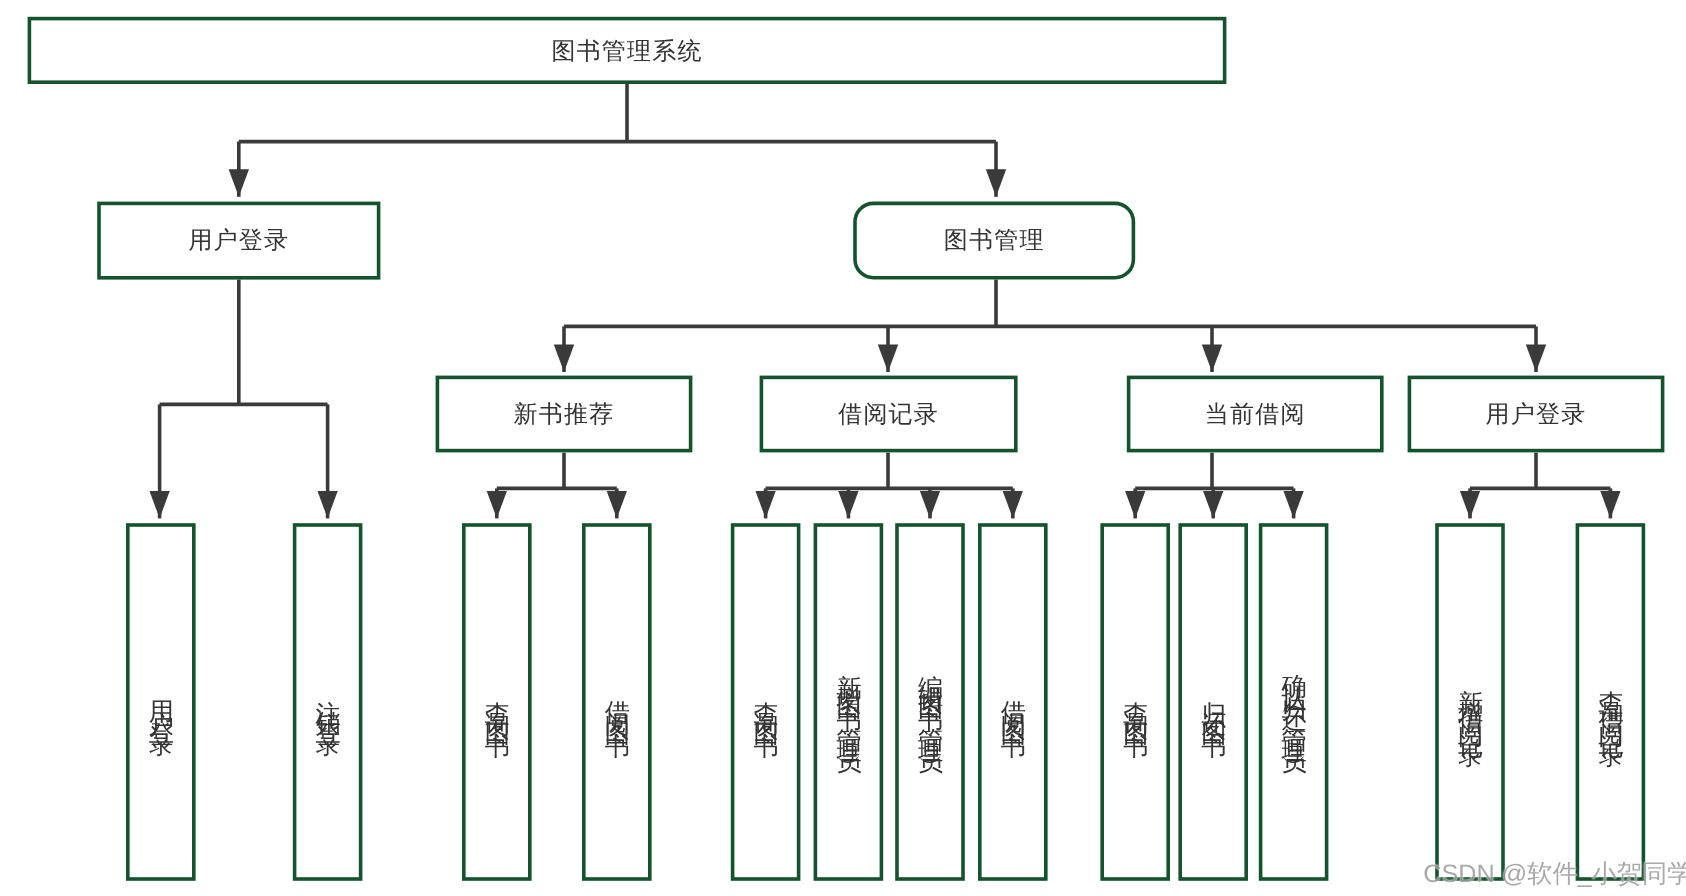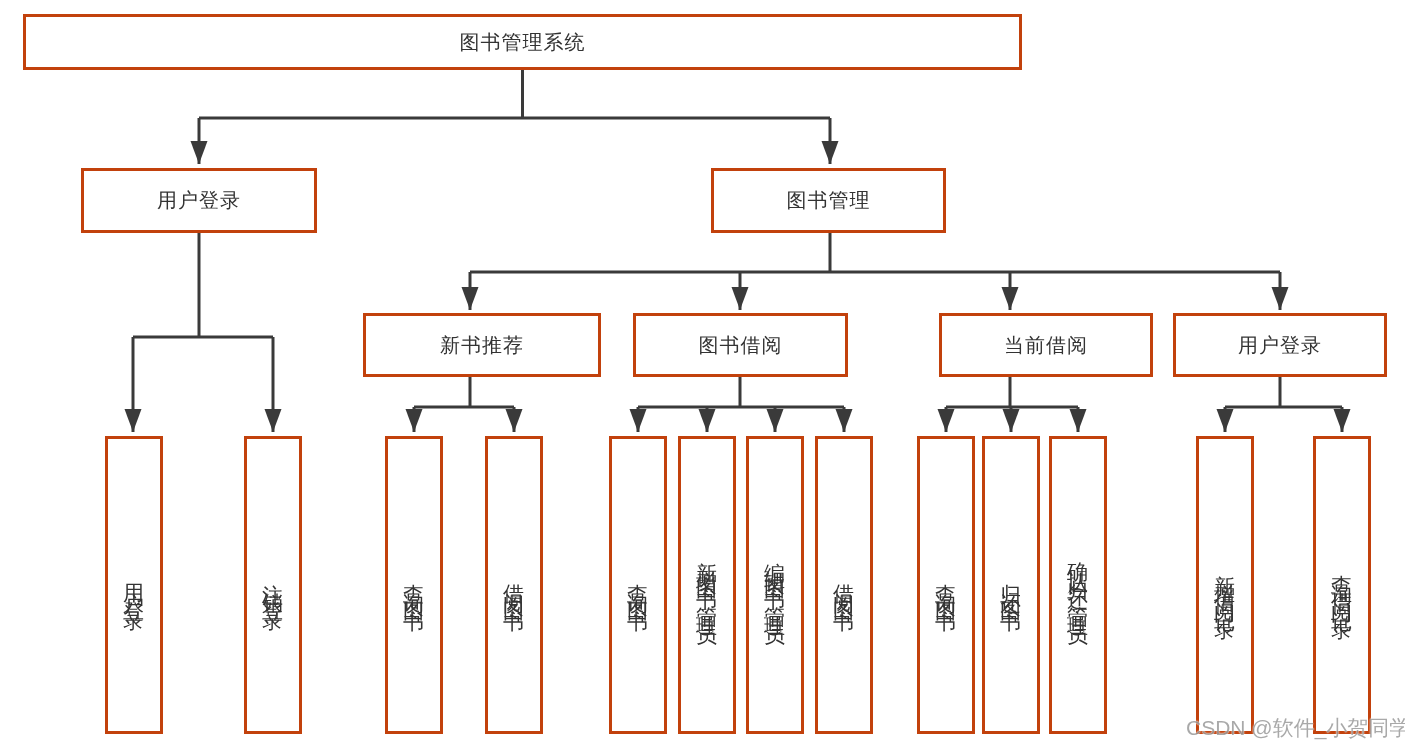--- a/index.html
+++ b/index.html
@@ -8,21 +8,21 @@
     width: 1405px;
     height: 747px;
     background: #ffffff;
     font-family: "Liberation Sans", "DejaVu Sans", sans-serif;
     overflow: hidden;
   }
   .stage svg.wires { position: absolute; left: 0; top: 0; z-index: 1; }
   .node {
     position: absolute;
     box-sizing: border-box;
-    border: 3px solid #c2410c;
+    border: 3px solid #14532d;
     background: #ffffff;
     display: flex;
     align-items: center;
     justify-content: center;
     color: #333333;
     z-index: 2;
   }
   .hlabel {
     font-size: 20px;
     letter-spacing: 1px;
@@ -91,29 +91,29 @@
     </g>
   </svg>
 
   <div class="node" style="left:23px; top:14px; width:999px; height:56px;">
     <span class="hlabel">图书管理系统</span>
   </div>
 
   <div class="node" style="left:81px; top:168px; width:236px; height:65px;">
     <span class="hlabel">用户登录</span>
   </div>
-  <div class="node" style="left:711px; top:168px; width:235px; height:65px;">
+  <div class="node" style="left:711px; top:168px; width:235px; height:65px;border-radius:17px;">
     <span class="hlabel">图书管理</span>
   </div>
 
-  <div class="node" style="left:363px; top:313px; width:238px; height:64px;">
+  <div class="node" style="left:363px; top:313px; width:214px; height:64px;">
     <span class="hlabel">新书推荐</span>
   </div>
   <div class="node" style="left:633px; top:313px; width:215px; height:64px;">
-    <span class="hlabel">图书借阅</span>
+    <span class="hlabel">借阅记录</span>
   </div>
   <div class="node" style="left:939px; top:313px; width:214px; height:64px;">
     <span class="hlabel">当前借阅</span>
   </div>
   <div class="node" style="left:1173px; top:313px; width:214px; height:64px;">
     <span class="hlabel">用户登录</span>
   </div>
 
   <div class="node" style="left:105px; top:436px; width:58px; height:298px;">
     <span class="vlabel">用户登录</span>

